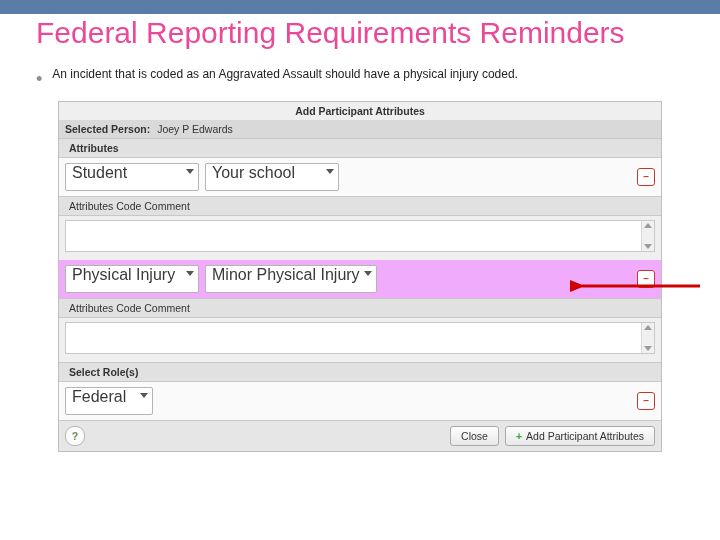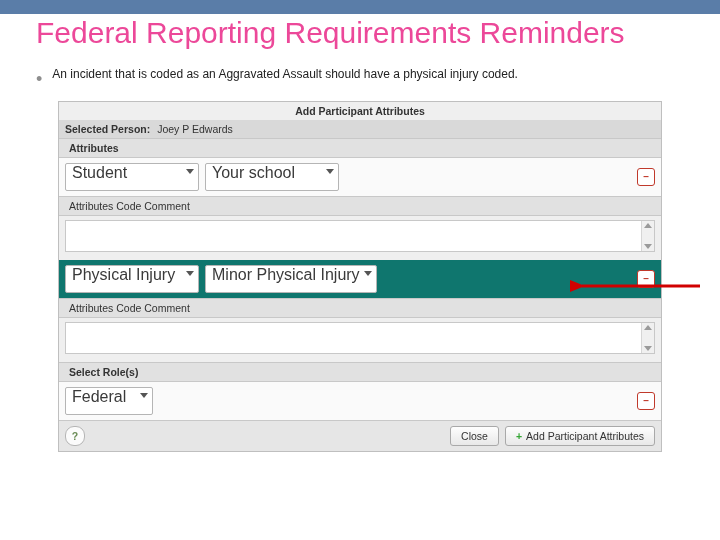--- a/index.html
+++ b/index.html
@@ -9,21 +9,21 @@
   .bullet-row{display:flex;align-items:flex-start;gap:10px;margin-bottom:10px}
   .bullet-dot{font-size:18px;color:#8e8e8e;line-height:1.2;margin-top:2px}
   .bullet-text{font-size:12px;line-height:1.25}
   .panel-wrap{position:relative;margin:0 auto;width:604px}
   .panel{border:1px solid #bfbfbf;background:#efefef;font-size:10.5px;color:#333}
   .p-head{padding:3px 0;text-align:center;font-weight:700}
   .p-sub{background:#d9d9d9;padding:3px 6px;font-weight:700}
   .p-sub .val{font-weight:400;margin-left:4px}
   .sect-label{background:#e1e1e1;border-top:1px solid #c8c8c8;border-bottom:1px solid #c8c8c8;padding:3px 10px;font-weight:700}
   .row{display:flex;align-items:center;gap:6px;padding:5px 6px;background:#fafafa}
-  .row.hl{background:#0f766e}
+  .row.hl{background:#f0abfc}
   .dd{position:relative;border:1px solid #b5b5b5;background:#fff;height:18px;padding:0 16px 8px 6px;display:flex;align-items:center;border-radius:2px;min-width:110px;font-size:16px;color:#3a3a3a}
   .dd.small{min-width:64px}
   .dd.med{min-width:96px}
   .caret{position:absolute;right:4px;top:5px;width:0;height:0;border-left:4px solid transparent;border-right:4px solid transparent;border-top:5px solid #555}
   .del-badge{margin-left:auto;width:16px;height:16px;border:1px solid #c0392b;border-radius:3px;display:flex;align-items:center;justify-content:center;color:#c0392b;font-weight:900;font-size:10px;background:#fff}
   .comment-box{margin:4px 6px 8px;border:1px solid #c8c8c8;background:#fff;height:30px;position:relative}
   .sb{position:absolute;right:0;top:0;bottom:0;width:12px;border-left:1px solid #d6d6d6;background:#f0f0f0}
   .sb-tri{position:absolute;left:2px;width:0;height:0;border-left:4px solid transparent;border-right:4px solid transparent}
   .sb-up{top:2px;border-bottom:5px solid #9a9a9a}
   .sb-dn{bottom:2px;border-top:5px solid #9a9a9a}

